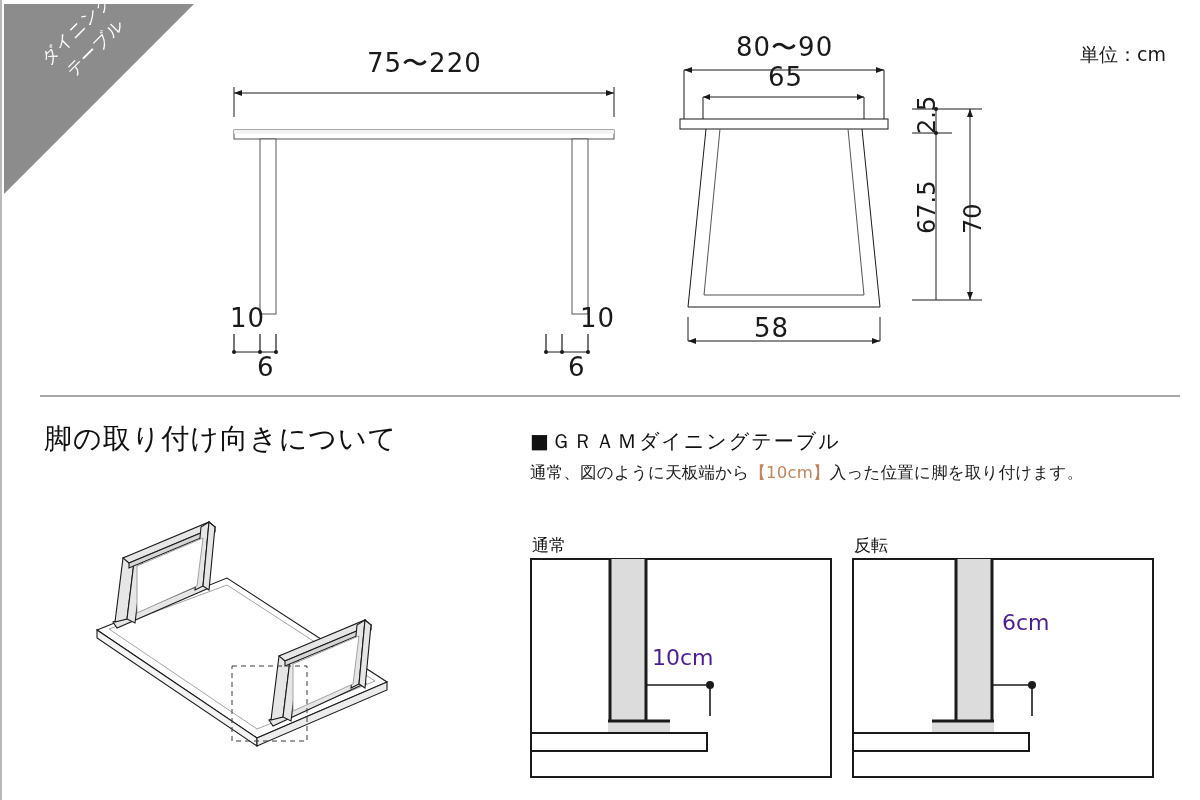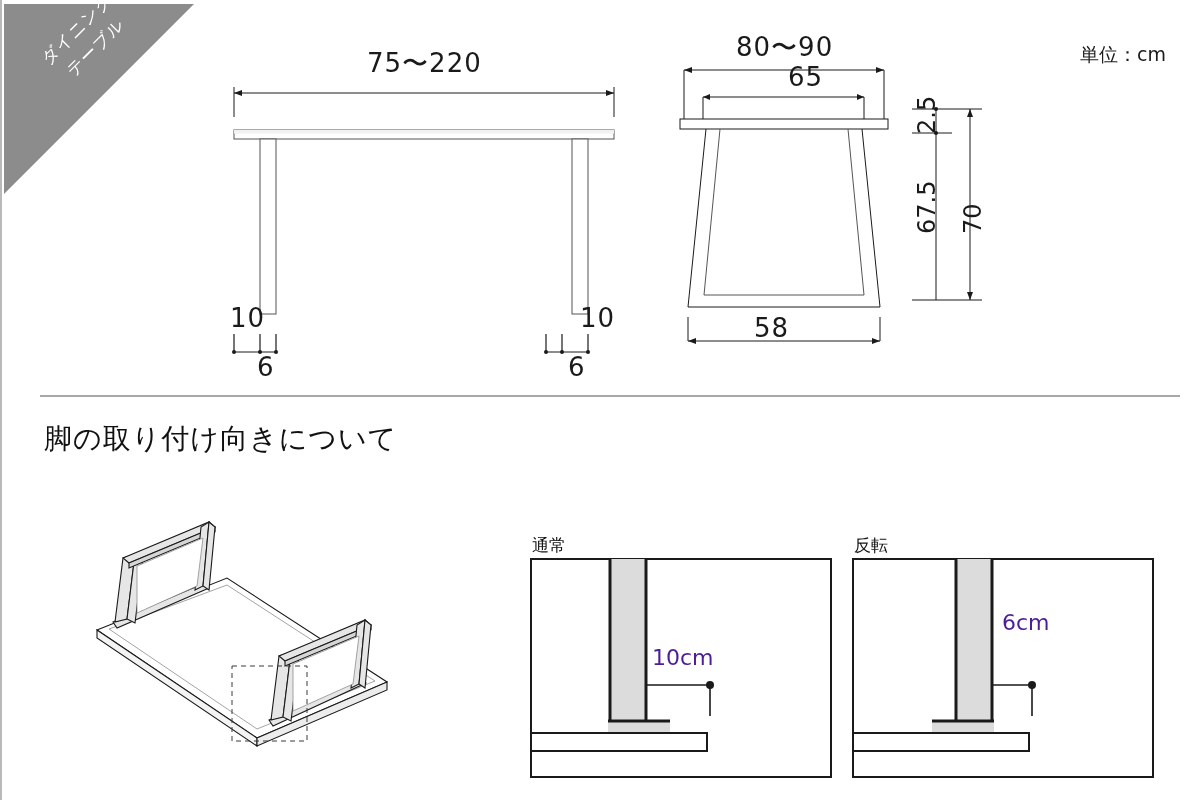--- a/index.html
+++ b/index.html
@@ -208,21 +208,21 @@
 
       <line x1="26" y1="296" x2="218" y2="296" stroke="#1a1a1a" stroke-width="1"></line>
       <line x1="26" y1="272" x2="26" y2="296" stroke="#1a1a1a" stroke-width="1"></line>
       <line x1="218" y1="272" x2="218" y2="296" stroke="#1a1a1a" stroke-width="1"></line>
       <polygon points="26,296 34,293 34,299" fill="#1a1a1a"></polygon>
       <polygon points="218,296 210,293 210,299" fill="#1a1a1a"></polygon>
     </svg>
   </div>
 
   <div class="abs dim" style="left:734px; top:30px;">80〜90</div>
-  <div class="abs dim" style="left:766px; top:62px;margin-left:20px;">65</div>
+  <div class="abs dim" style="left:766px; top:62px;">65</div>
   <div class="abs dim" style="left:752px; top:313px;">58</div>
 
   <div class="abs" style="left:890px; top:95px;">
     <svg width="90" height="220" viewBox="0 0 90 220">
 
       <line x1="44" y1="14" x2="44" y2="38" stroke="#1a1a1a" stroke-width="1"></line>
       <line x1="20" y1="14" x2="60" y2="14" stroke="#1a1a1a" stroke-width="1"></line>
       <line x1="20" y1="38" x2="60" y2="38" stroke="#1a1a1a" stroke-width="1"></line>
       <circle cx="44" cy="14" r="2" fill="#1a1a1a"></circle>
       <circle cx="44" cy="38" r="2" fill="#1a1a1a"></circle>
@@ -279,21 +279,25 @@
         <polygon points="228,191 314,155 314,160 228,196" fill="#d6d6d6"></polygon>
         <polygon points="308,150 302,214 294,218 300,155"></polygon>
         <polygon points="308,150 314,155 308,218 302,214"></polygon>
         <polygon points="236,194 302,166 296,214 236,241" fill="#ffffff" stroke="#8d8d8d" stroke-width="0.8"></polygon>
       </g>
 
       <rect x="175" y="196" width="75" height="75" fill="none" stroke="#3a3a3a" stroke-width="1" stroke-dasharray="5,4"></rect>
     </svg>
   </div>
 
-
+  <div class="abs right-head" style="left:528px; top:428px;">■ＧＲＡＭダイニングテーブル</div>
+
+  <div class="abs body-line" style="left:528px; top:462px;">
+    <span>通常、図のように天板端から</span><span class="hl">【10cm】</span><span>入った位置に脚を取り付けます。</span>
+  </div>
 
 
   <div class="abs panel-cap" style="left:530px; top:534px;">通常</div>
 
   <div class="abs" style="left:528px; top:558px;">
     <svg width="302" height="220" viewBox="0 0 302 220">
       <rect x="1" y="1" width="300" height="218" fill="#ffffff" stroke="#1a1a1a" stroke-width="2"></rect>
 
       <rect x="80" y="1" width="36" height="162" fill="#dcdcdc" stroke="none"></rect>
       <line x1="80" y1="1" x2="80" y2="163" stroke="#1a1a1a" stroke-width="3"></line>

